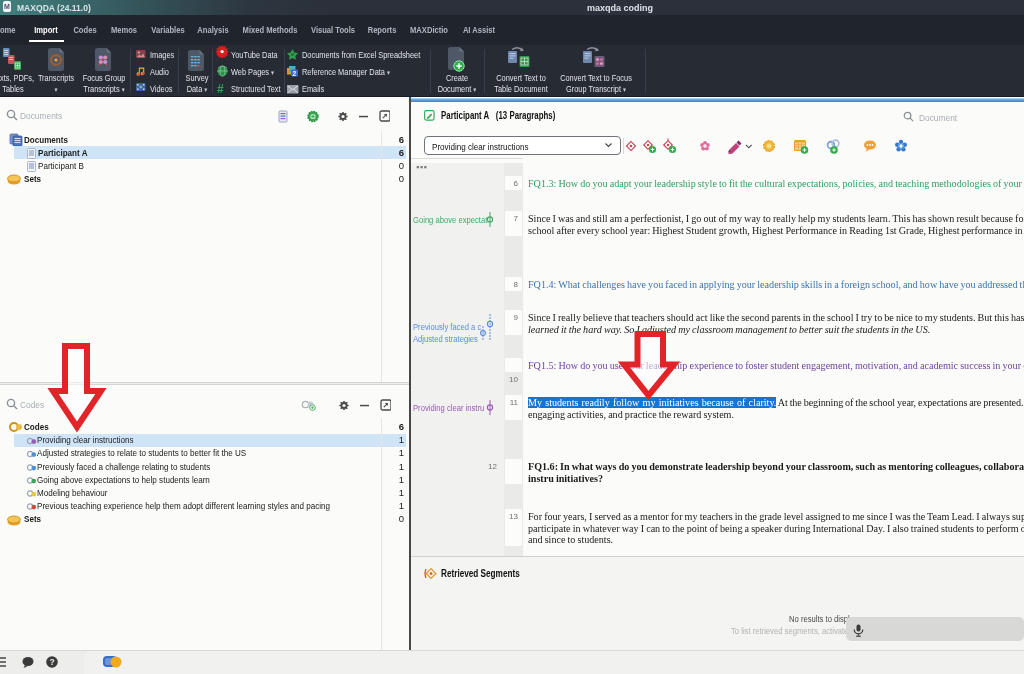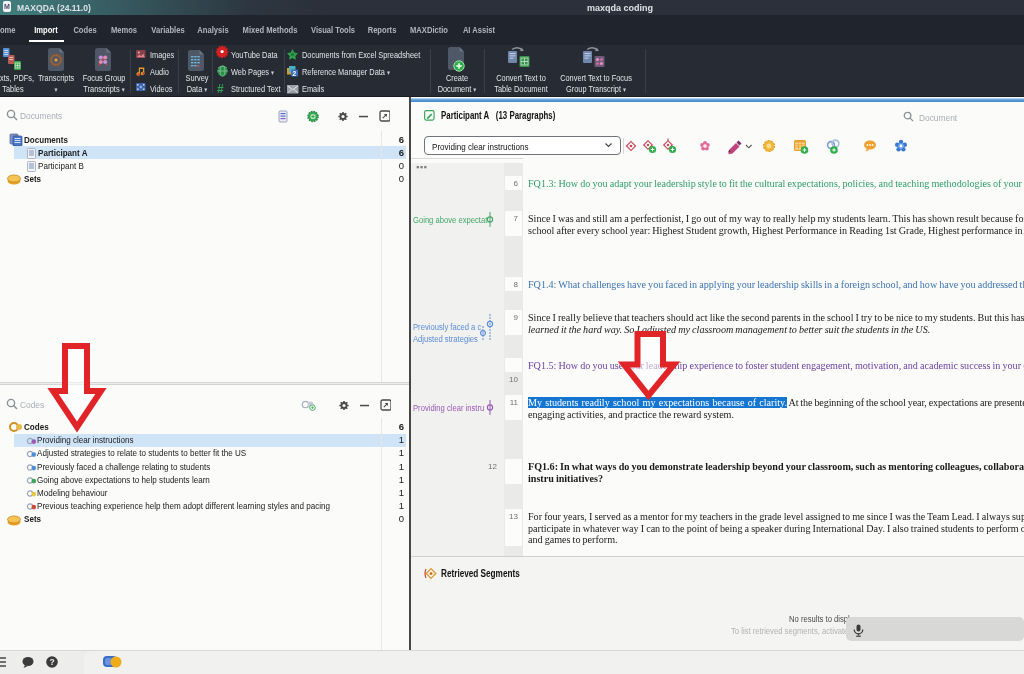--- a/index.html
+++ b/index.html
@@ -531,27 +531,27 @@
   <div class="pnum" style="left:484px; top:462px;">12</div>
   <div class="pnum" style="left:505px; top:512px;">13</div>
 
   <div class="ptext" style="left:528px; top:178px; color:#2f9e68;">FQ1.3: How do you adapt your leadership style to fit the cultural expectations, policies, and teaching methodologies of your new school?</div>
   <div class="ptext" style="left:528px; top:213px;">Since I was and still am a perfectionist, I go out of my way to really help my students learn. This has shown result because for the past 3 years</div>
   <div class="ptext" style="left:528px; top:224.5px;">school after every school year: Highest Student growth, Highest Performance in Reading 1st Grade, Highest performance in Math 1st Grade</div>
   <div class="ptext" style="left:528px; top:279px; color:#3b74ae;">FQ1.4: What challenges have you faced in applying your leadership skills in a foreign school, and how have you addressed them?</div>
   <div class="ptext" style="left:528px; top:312px;">Since I really believe that teachers should act like the second parents in the school I try to be nice to my students. But this has been used by my</div>
   <div class="ptext" style="left:528px; top:323.5px;font-style:italic;">learned it the hard way. So I adjusted my classroom management to better suit the students in the US.</div>
   <div class="ptext" style="left:528px; top:360px; color:#6f42a0;">FQ1.5: How do you use your leadership experience to foster student engagement, motivation, and academic success in your classroom?</div>
-  <div class="ptext" style="left:528px; top:397px;"><span style="background:#1576d2; color:#fff; word-spacing:0.65px; letter-spacing:0;">My students readily school my expectations because of clarity.</span><span style="letter-spacing:-0.12px;"> At the beginning of the school year, expectations are presented. I also make s</span></div>
+  <div class="ptext" style="left:528px; top:397px;"><span style="background:#1576d2; color:#fff; word-spacing:0.65px; letter-spacing:0;">My students readily follow my initiatives because of clarity.</span><span style="letter-spacing:-0.12px;"> At the beginning of the school year, expectations are presented. I also make s</span></div>
   <div class="ptext" style="left:528px; top:408.5px;">engaging activities, and practice the reward system.</div>
   <div class="ptext" style="left:528px; top:461px; font-weight:bold;">FQ1.6: In what ways do you demonstrate leadership beyond your classroom, such as mentoring colleagues, collaborating with pa</div>
   <div class="ptext" style="left:528px; top:472.5px; font-weight:bold;">instru initiatives?</div>
   <div class="ptext" style="left:528px; top:511px;">For four years, I served as a mentor for my teachers in the grade level assigned to me since I was the Team Lead. I always support my school</div>
   <div class="ptext" style="left:528px; top:522.5px;">participate in whatever way I can to the point of being a speaker during International Day. I also trained students to perform dances, songs,</div>
-  <div class="ptext" style="left:528px; top:534px;">and games to perform.</div>
+  <div class="ptext" style="left:528px; top:534px;">and since to students.</div>
 
   <div class="mlabel" style="left:413px; top:215px; color:#44a769;">Going above expectat</div>
   <svg class="abs" style="left:486px; top:212px;" width="8" height="15" viewBox="0 0 8 15">
     <line x1="4" y1="0" x2="4" y2="15" stroke="#44a769" stroke-width="1"></line>
     <circle cx="4" cy="7.5" r="2.6" fill="none" stroke="#44a769" stroke-width="1.1"></circle>
   </svg>
   <div class="mlabel" style="left:413px; top:322px; color:#5b8dd9;">Previously faced a c</div>
   <div class="mlabel" style="left:413px; top:334px; color:#5b8dd9;">Adjusted strategies</div>
   <svg class="abs" style="left:479px; top:326px;" width="8" height="14" viewBox="0 0 8 14">
     <line x1="4" y1="0" x2="4" y2="14" stroke="#5b8dd9" stroke-width="1" stroke-dasharray="2 1"></line>

